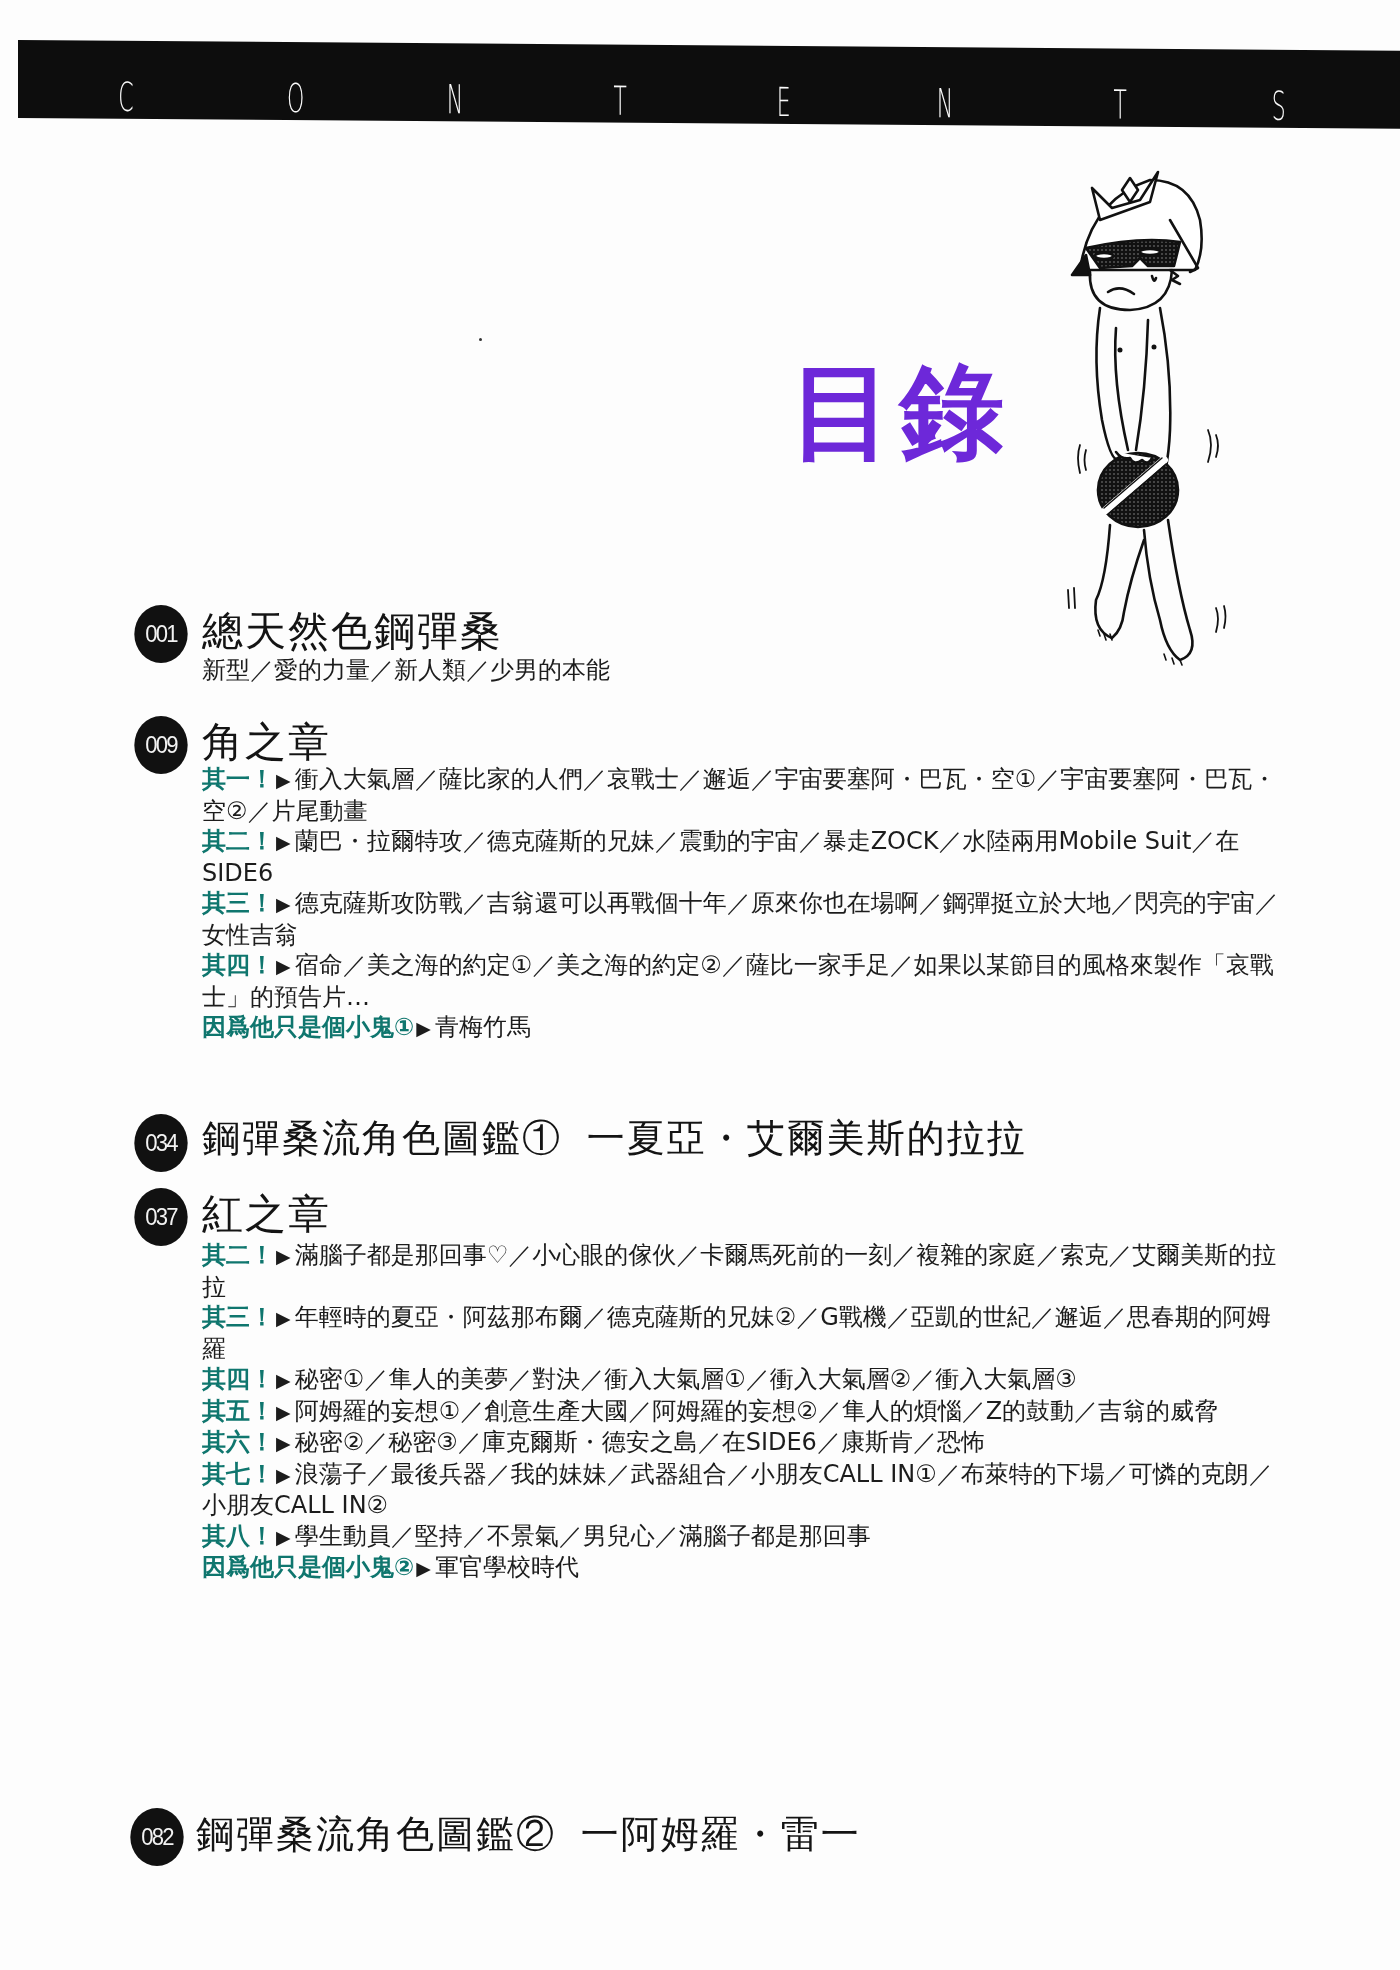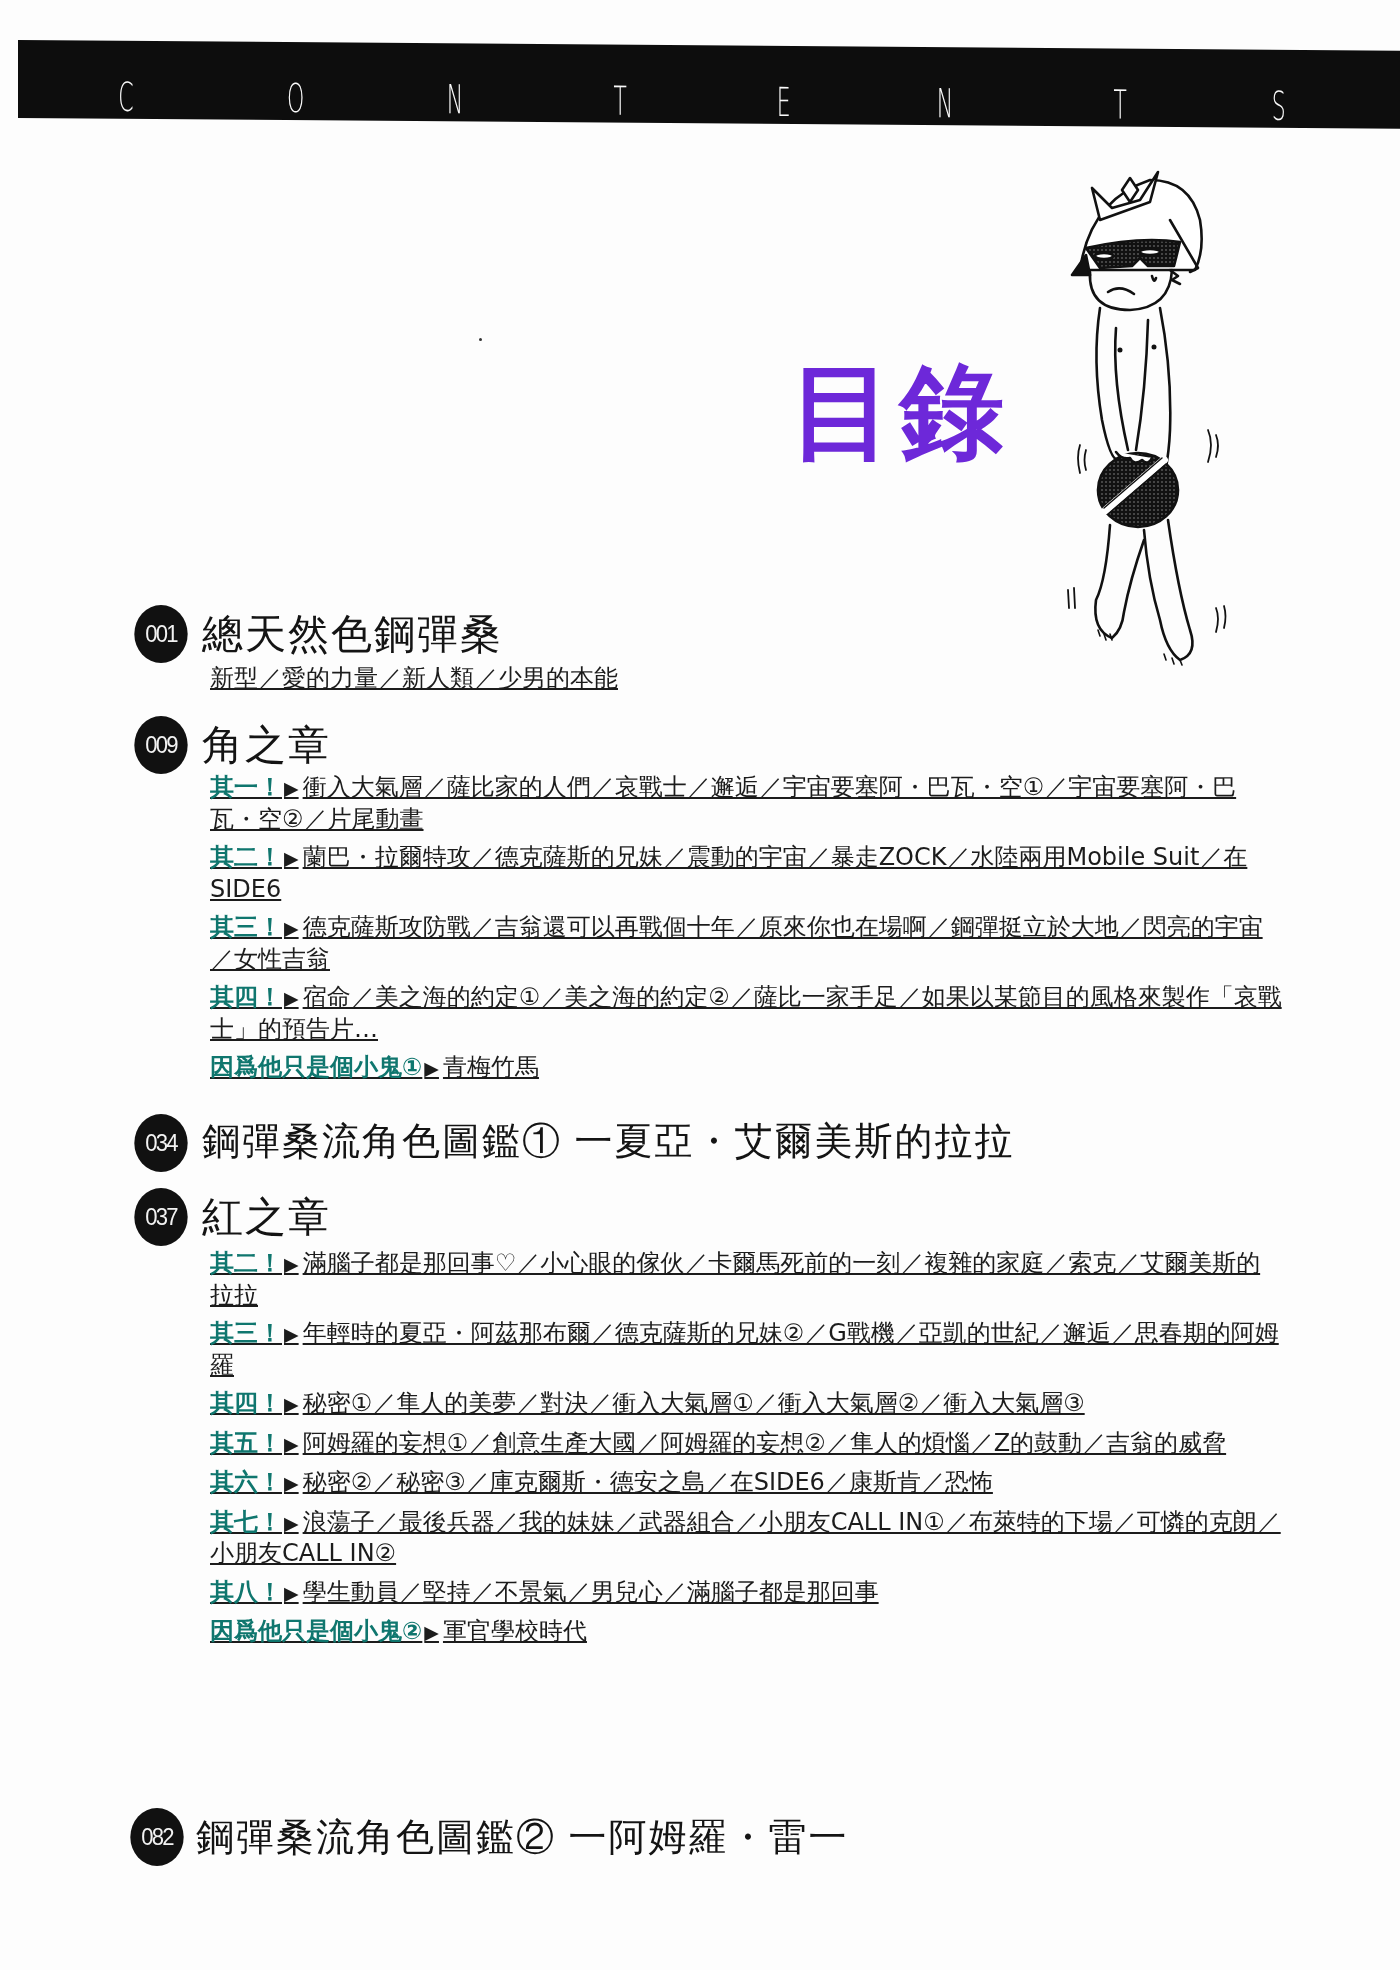--- a/index.html
+++ b/index.html
@@ -40,29 +40,29 @@
     .section { position: absolute; left: 132px; }
     .badge {
       position: absolute; left: 0; width: 58px; height: 58px; border-radius: 50%;
       background: #111; color: #f2f2f2;
       font-family: "Liberation Sans", sans-serif; font-size: 24px; letter-spacing: -2px;
       display: flex; align-items: center; justify-content: center;
       transform: scaleX(0.92);
     }
     .sec-title {
       position: absolute; left: 70px; white-space: nowrap;
-      font-family: Liberation Sans, sans-serif; font-size: 41px; line-height: 50px;
+      font-family: Liberation Mono, monospace; font-size: 41px; line-height: 50px;
       color: #141414; letter-spacing: 2px;
     }
     .entries {
       position: absolute; left: 70px; width: 1080px;
       font-family: "DejaVu Sans", sans-serif; font-size: 24px; line-height: 30.5px;
       color: #1c1c1c;
     }
-    .entry { margin: 8px; padding: 0; text-decoration: underline; }
+    .entry { margin: 0; padding: 0; }
     .entry .label { font-weight: bold; color: #0f766e; }
     .entry .arrow { font-size: 19px; margin: 0 4px 0 2px; }
   </style>
 </head>
 <body>
 
 <div class="banner">
   <div class="banner-letters">
     <span class="banner-letter" style="left:94px">C</span>
     <span class="banner-letter" style="left:262px">O</span>

